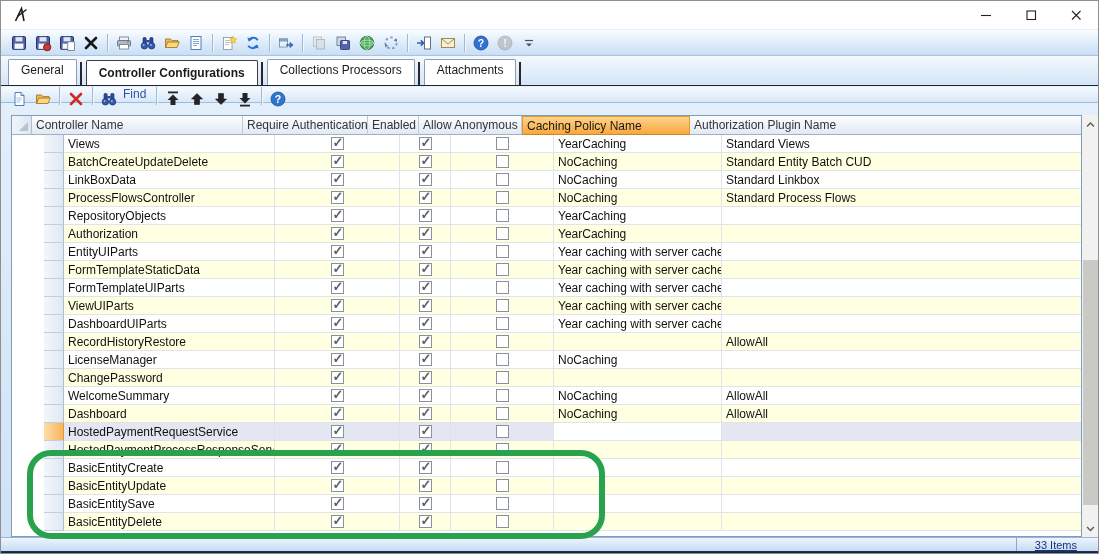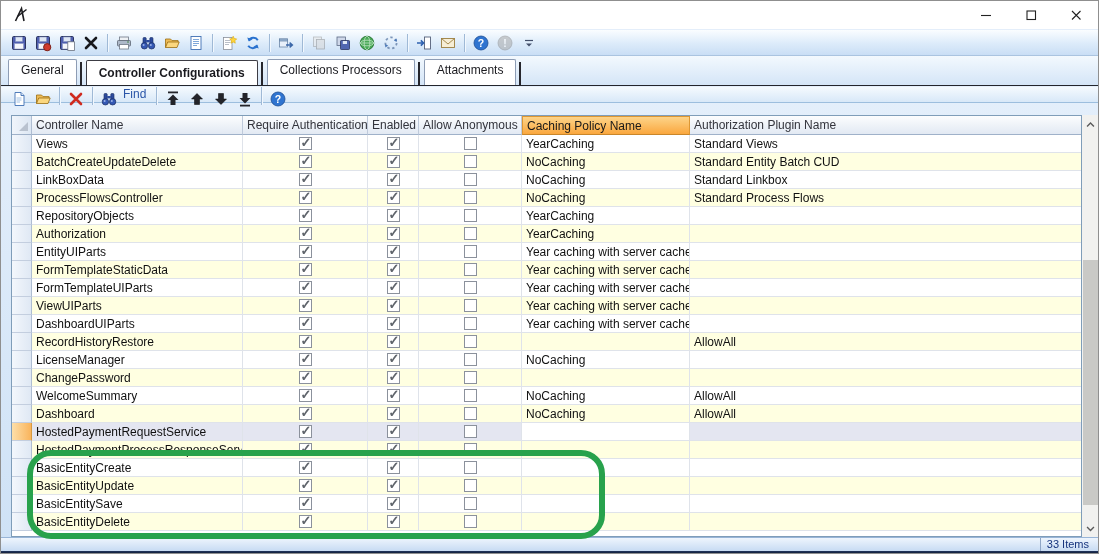--- a/index.html
+++ b/index.html
@@ -48,21 +48,21 @@
   .ghead{ display:flex; height:19px; }
   .hc{ background:linear-gradient(#fcfdfe,#e2e9f3); border-right:1px solid #bfcadb;
     border-bottom:1px solid #9fb1c9; color:#33343c; padding:2px 0 0 4px;
     white-space:nowrap; overflow:hidden; cursor:pointer; }
   .hc.sorted{ background:linear-gradient(#fdd489,#faa73e); border:1px solid #dd9733;
     border-bottom:1px solid #c9862a; color:#191919; }
   .hcorner{ width:20px; background:linear-gradient(90deg,#f0f5fb,#dde7f3);
     border-right:1px solid #aebdd2; border-bottom:1px solid #9fb1c9; position:relative; cursor:pointer; }
   .hcorner::after{ content:""; position:absolute; right:3px; bottom:3px;
     border-left:9px solid transparent; border-bottom:9px solid #b9c2cf; }
-  .grow{ display:flex; height:18px; background:#fff; }
+  .grow{ display:flex; height:18px; background:#fff;margin-left:32px; }
   .grow.alt{ background:#ffffe1; }
   .grow.sel{ background:#e4e6f1; }
   .grow.sel .col4{ background:#fff; }
   .c{ border-right:1px solid #dfe3ea; border-bottom:1px solid #dfe3ea;
     height:18px; overflow:hidden; white-space:nowrap; cursor:default; }
   .txt{ padding:2px 0 0 4px; }
   .ctr{ display:flex; align-items:center; justify-content:center; }
   .gut{ width:20px; background:linear-gradient(90deg,#f3f7fc,#dfe8f4);
     border-right:1px solid #aebdd2; border-bottom:1px solid #c3cedf; }
   .grow.sel .gut{ background:linear-gradient(90deg,#fddfa9,#f9b45c); border-right:1px solid #d79a42; }
@@ -78,21 +78,21 @@
   .sbtn{ position:absolute; left:0; width:17px; height:18px; background:#f1f1ef;
     display:flex; align-items:center; justify-content:center; cursor:pointer; }
   .sbtn.up{ top:0; } .sbtn.down{ bottom:0; }
   .sthumb{ position:absolute; left:1px; top:145px; width:15px; height:245px;
     background:#c9c9c6; cursor:pointer; }
   
   .statusbar{ position:absolute; left:0; top:536px; width:100%; height:14px;
     background:linear-gradient(#eef5fd,#c7dbf3); border-top:1px solid #98b5d8;
     display:flex; align-items:center; font-size:11px; }
   .sb-panel{ margin-left:auto; border-left:1px solid #8fa6c6; height:100%;
-    display:flex; align-items:flex-start; padding:0 6px; color:#16337d; margin-right:3px; }
+    display:flex; align-items:center; padding:0 18px; color:#16337d; margin-right:3px;text-decoration:underline; }
   .bottomstrip{ position:absolute; left:0; top:550px; width:100%; height:4px;
     background:linear-gradient(#20345c,#060e1f); }
   
   .annotation{ position:absolute; left:26px; top:449px; width:578px; height:89px;
     border:6px solid #28a24c; border-radius:24px; z-index:60; pointer-events:none; }
 </style>
 </head>
 <body>
 
 <div class="window">

